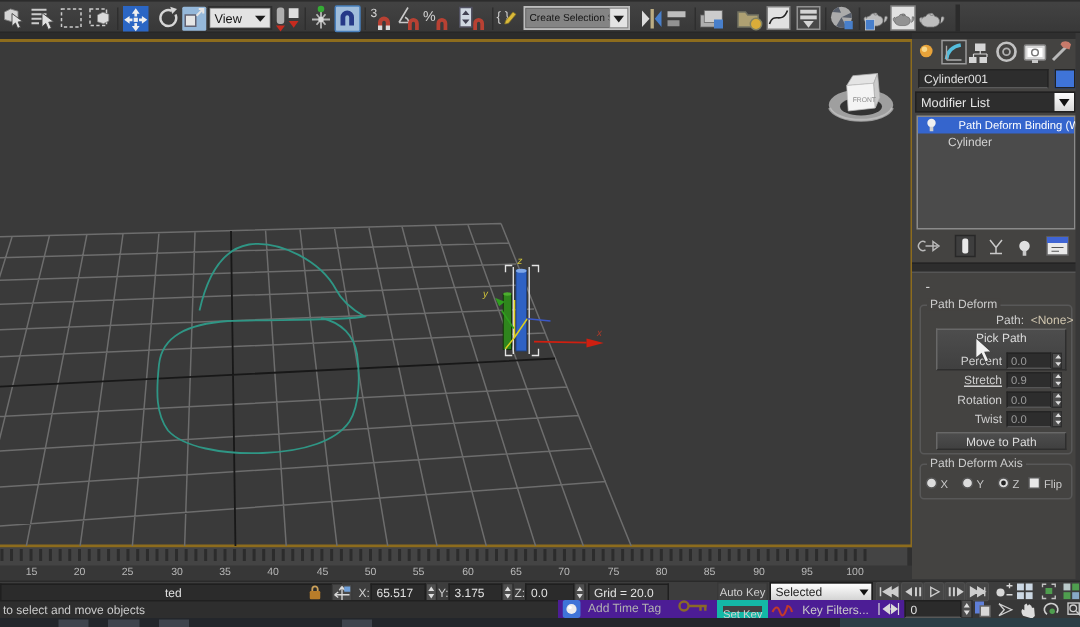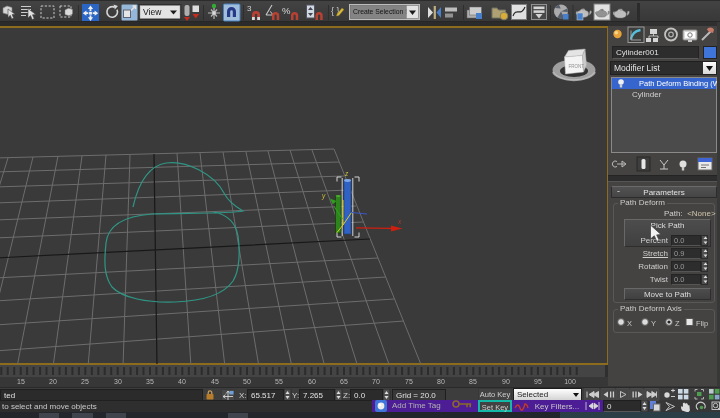--- a/index.html
+++ b/index.html
@@ -195,21 +195,20 @@
         <rect x="29" y="2" width="13" height="14" fill="#3e3e3e" stroke="#282828"></rect>
         <rect x="33.5" y="4" width="4" height="10" rx="1.5" fill="#e8e8e8"></rect>
         <path d="M52,5 l4,5 4,-5 M56,10 v4 M52,14 h8" stroke="#c9c9c9" fill="none"></path>
         <circle cx="75" cy="9" r="3.5" fill="#e0e0e0"></circle>
         <rect x="73.8" y="12" width="2.4" height="3.5" fill="#c9c9c9"></rect>
         <rect x="90" y="3" width="14" height="12" fill="#e9e9e9" stroke="#666"></rect>
         <rect x="90" y="3" width="14" height="4" fill="#3f64d4"></rect>
         <path d="M93,10 h8 M93,12.5 h5" stroke="#555" stroke-width="0.8"></path>
       </svg>
       <div class="abs" style="left:0;top:153px;width:112px;height:7px;background:#2d2d2d;border-top:1px solid #242424;border-bottom:1px solid #555;"></div>
-      <div class="abs" style="left:3px;top:164px;width:106px;height:12px;background:linear-gradient(#525252,#454545);border:1px solid #2c2c2c;border-top-color:#6a6a6a;color:#e2e2e2;font-size:8px;line-height:11px;text-align:center;">Parameters</div>
       <div class="abs" style="left:9px;top:164px;color:#ddd;font-size:9px;line-height:11px;">-</div>
       <div class="grp" style="left:5px;top:181px;width:102px;height:100px;"></div>
       <div class="glb" style="left:10px;top:177px;">Path Deform</div>
       <div class="lbl" style="left:12px;top:187px;margin-left:44px;">Path:&nbsp;&nbsp;<span style="color:#cfc5ae">&lt;None&gt;</span></div>
       <div class="btn" style="left:16px;top:197px;width:87px;height:28px;line-height:11px;">Pick Path</div>
       <div class="lbl" style="left:0;top:214px;width:60px;text-align:right;">Percent</div>
       <div class="abs pfield" style="left:63px;top:213px;width:30px;height:11px;line-height:10px;padding-left:2px;color:#9a9a9a;">0.0</div>
       <div class="spn" style="left:93px;top:213px;height:11px;"></div>
       <svg width="7" height="11" style="position:absolute;left:94px;top:213px">
         <path d="M1.5,4 h4 l-2,-2.5z M1.5,6.5 h4 l-2,2.5z" fill="#ddd"></path>
@@ -271,34 +270,34 @@
       <span style="position:absolute;left:368px;top:0;width:16px;text-align:center;">70</span>
       <span style="position:absolute;left:401px;top:0;width:16px;text-align:center;">75</span>
       <span style="position:absolute;left:433px;top:0;width:16px;text-align:center;">80</span>
       <span style="position:absolute;left:465px;top:0;width:16px;text-align:center;">85</span>
       <span style="position:absolute;left:498px;top:0;width:16px;text-align:center;">90</span>
       <span style="position:absolute;left:530px;top:0;width:16px;text-align:center;">95</span>
       <span style="position:absolute;left:562px;top:0;width:16px;text-align:center;">100</span>
     </div>
 
 <div class="abs" id="rowA">
-      <div class="sf" style="left:0;top:1px;width:203px;height:12px;">ted</div>
+      <div class="sf" style="left:0;top:1px;width:228px;height:12px;text-align:center;">ted</div>
       <svg width="10" height="12" style="position:absolute;left:205px;top:1px">
         <rect x="1.5" y="5" width="7" height="5.5" rx="0.8" fill="#b87d2a"></rect>
         <path d="M3.2,5 v-1.3 a1.8,1.8 0 0 1 3.6,0 V5" fill="none" stroke="#caa05a" stroke-width="1.2"></path>
       </svg>
       <svg width="14" height="13" style="position:absolute;left:221px;top:1px">
         <rect x="0.5" y="0.5" width="13" height="12" fill="#484848" stroke="#3a3a3a"></rect>
         <path d="M7,2 v9 M2,7.5 h10 M7,2 l-1.8,2.5 M7,2 l1.8,2.5 M2,7.5 l2.5,-1.8 M2,7.5 l2.5,1.8" stroke="#d8d8d8" stroke-width="0.9"></path>
         <rect x="8.5" y="2" width="4" height="3.5" fill="#6f9fd8"></rect>
       </svg>
       <div class="lbl" style="left:239px;top:3px;">X:</div>
       <div class="sf" style="left:247px;top:1px;width:37px;height:12px;">65.517</div>
       <div class="lbl" style="left:292px;top:3px;">Y:</div>
-      <div class="sf" style="left:299px;top:1px;width:36px;height:12px;">7.265</div>
+      <div class="sf" style="left:299px;top:1px;width:36px;height:12px;">3.175</div>
       <div class="lbl" style="left:343px;top:3px;">Z:</div>
       <div class="sf" style="left:350px;top:1px;width:33px;height:12px;">0.0</div>
       <svg width="8" height="12" style="position:absolute;left:284px;top:1px">
         <rect x="0" y="0" width="7" height="12" fill="#4f4f4f" stroke="#2c2c2c"></rect>
         <path d="M1.5,5 h4 l-2,-3z M1.5,7 h4 l-2,3z" fill="#ddd"></path>
       </svg>
       <svg width="8" height="12" style="position:absolute;left:335px;top:1px">
         <rect x="0" y="0" width="7" height="12" fill="#4f4f4f" stroke="#2c2c2c"></rect>
         <path d="M1.5,5 h4 l-2,-3z M1.5,7 h4 l-2,3z" fill="#ddd"></path>
       </svg>
@@ -350,21 +349,21 @@
         <circle cx="5" cy="7" r="3" fill="none" stroke="#8a6a28" stroke-width="1.6"></circle>
         <path d="M8.2,7 h12 M16,7 v3.2 M19.2,7 v3.2" stroke="#8a6a28" stroke-width="1.6"></path>
       </svg>
       <div class="abs" style="left:0;top:0;width:372px;height:12px;background:#2e2e2e;border-top:1px solid #202020;color:#cacaca;font-size:8px;line-height:11px;padding-left:2px;">to select and move objects</div>
       <svg width="13" height="13" style="position:absolute;left:375px;top:0">
         <rect x="0" y="0" width="12" height="12" rx="2" fill="#3f74d8"></rect>
         <circle cx="6" cy="6" r="3.4" fill="#ececec"></circle>
         <circle cx="5" cy="5" r="1.2" fill="#fff"></circle>
       </svg>
       <div class="lbl" style="left:392px;top:1px;color:#b2b2b2;">Add Time Tag</div>
-      <div class="abs" style="left:478px;top:0px;width:34px;height:12px;line-height:11px;font-size:7.5px;background:#424242;border:2px solid #14b8a6;color:#d0d0d0;text-align:center;white-space:nowrap;">Set Key</div>
+      <div class="abs" style="left:478px;top:0px;width:34px;height:12px;line-height:11px;font-size:7.5px;background:#424242;border:4px solid #14b8a6;color:#d0d0d0;text-align:center;white-space:nowrap;">Set Key</div>
       <svg width="16" height="12" style="position:absolute;left:514px;top:0">
         <path d="M1,8 q3,-6 5,0 t5,-4 q2,0 3,4" fill="none" stroke="#c23a2a" stroke-width="1.4"></path>
       </svg>
       <div class="btn" style="left:532px;top:0px;width:50px;height:12px;line-height:11px;background:none;border-color:transparent;color:#c9c9c9;">Key Filters...</div>
       <svg width="16" height="12" style="position:absolute;left:585px;top:0">
         <path d="M1,2 v8 M4,6 l4,-3 v6z M12,6 l-4,0 M9,3 l4,3 -4,3 M14,2 v8" stroke="#d9d9d9" fill="#d9d9d9" stroke-width="0.8"></path>
       </svg>
       <div class="sf" style="left:603px;top:0px;width:38px;height:12px;">0</div>
       <svg width="8" height="12" style="position:absolute;left:641px;top:0">
         <rect x="0" y="0" width="7" height="12" fill="#4f4f4f" stroke="#2c2c2c"></rect>

